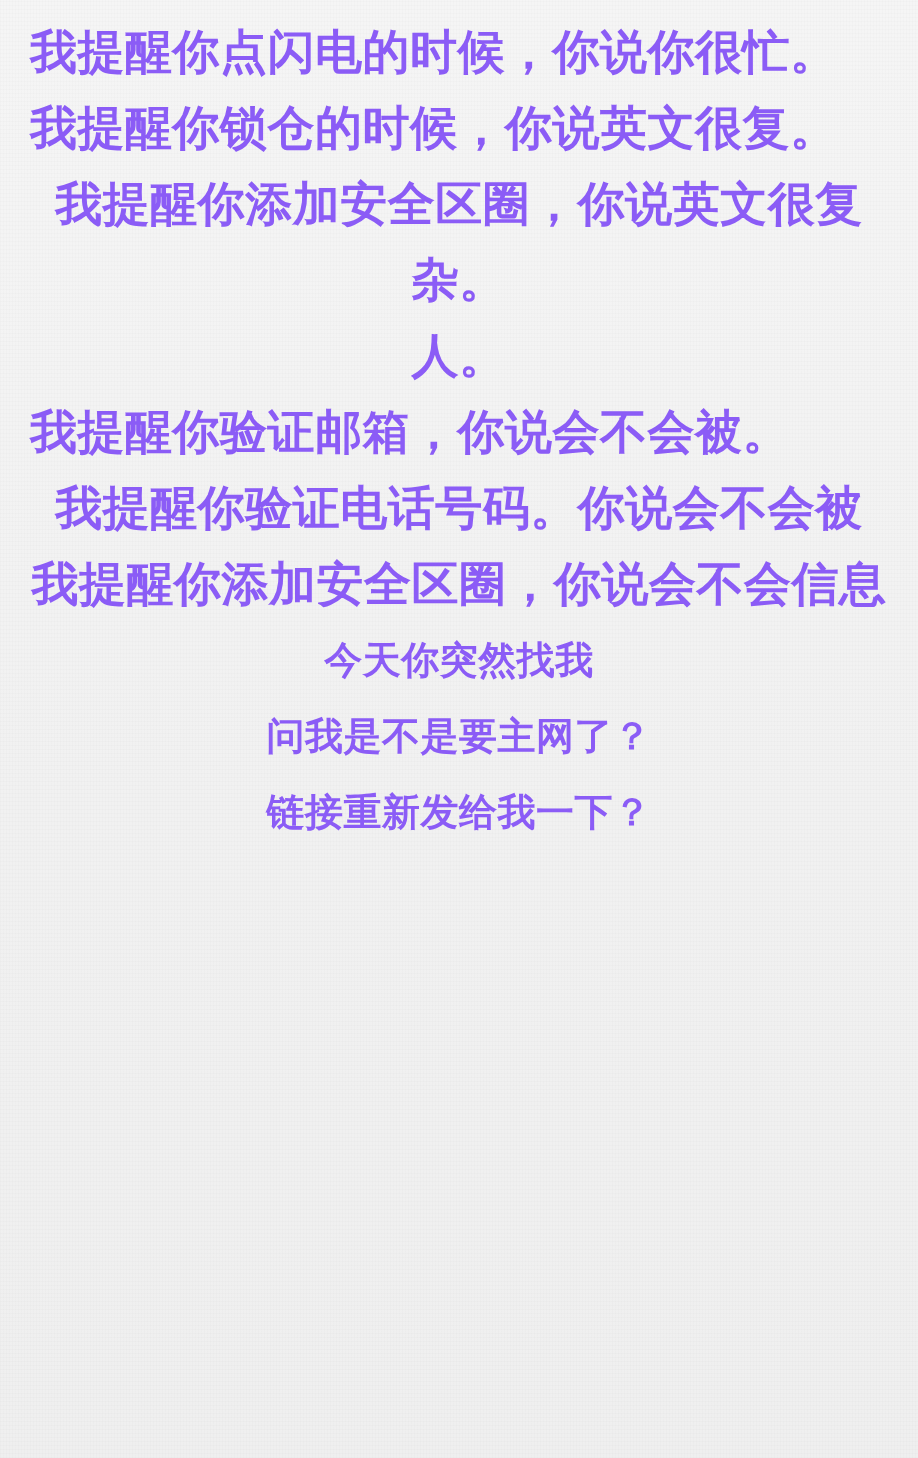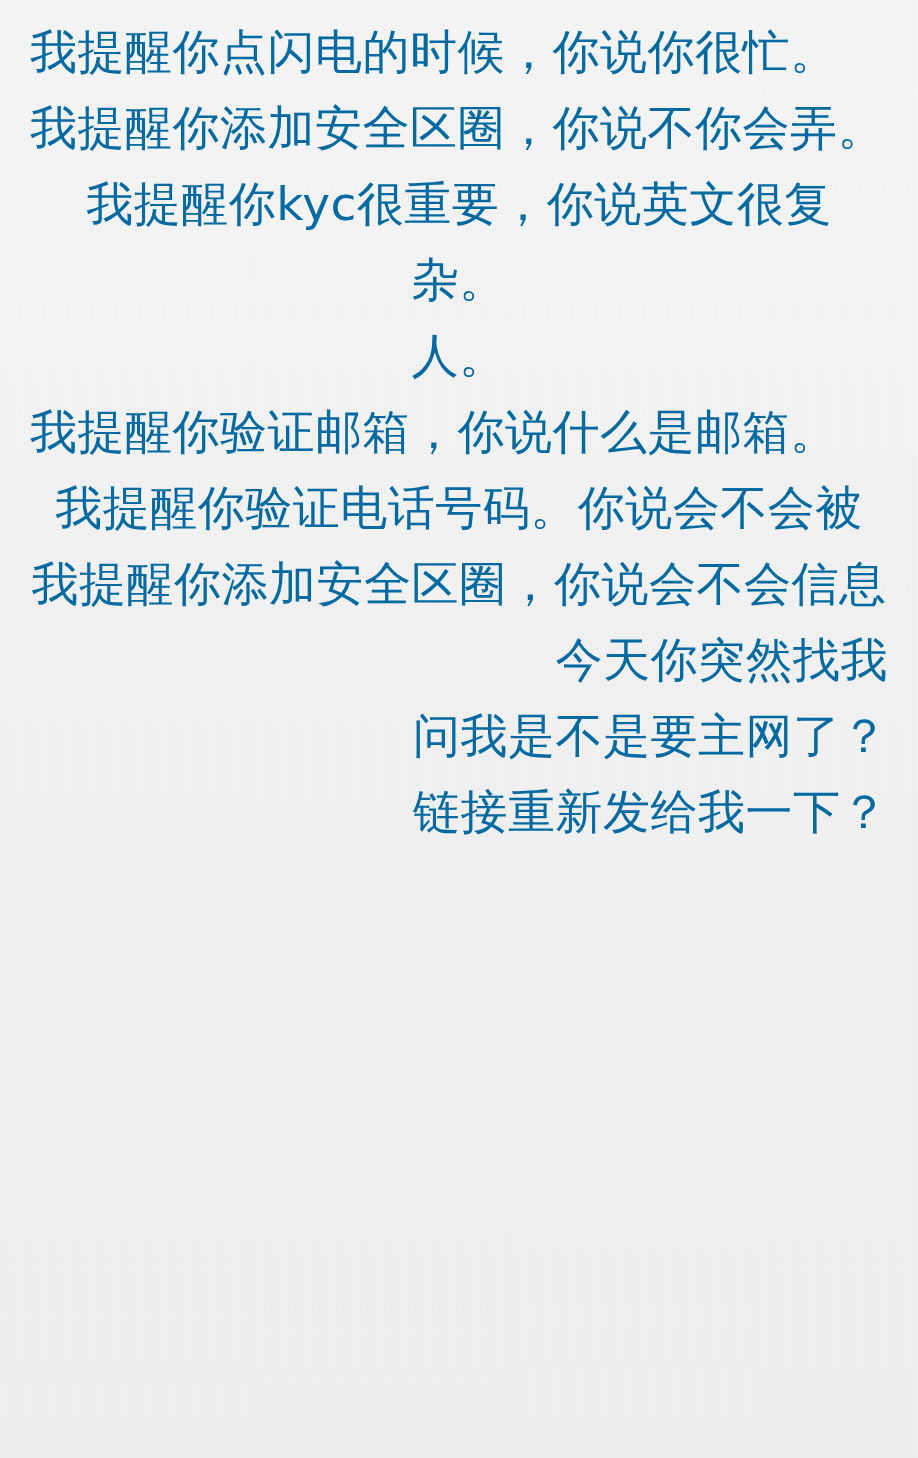--- a/index.html
+++ b/index.html
@@ -33,49 +33,48 @@
       repeating-linear-gradient(0deg, rgba(0,0,0,0.010) 0 1px, rgba(255,255,255,0) 1px 4px),
       linear-gradient(180deg, #f5f5f5 0%, #f1f1f1 55%, #efefef 100%);
     opacity: 1;
     z-index: 0;
   }
   #lines {
     position: relative;
     z-index: 1;
   }
   .line {
-    color: #0369a1;
-    font-weight: 400;
+    color: #8b5cf6;
+    font-weight: 700;
     font-size: 47px;
     line-height: 76px;
     letter-spacing: 0.5px;
     white-space: nowrap;
   }
   .align-left   { text-align: left; }
   .align-center { text-align: center; }
   .sz-tail {
-    font-size: 47px;
-    text-align: right;
+    font-size: 38px;
   }
 </style>
 </head>
 <body>
 
 <div id="page">
   <div id="lines">
 
     <div class="line align-left">我提醒你点闪电的时候，你说你很忙。</div>
-    <div class="line align-left">我提醒你添加安全区圈，你说不你会弄。</div>
+    <div class="line align-left">我提醒你锁仓的时候，你说英文很复。</div>
 
-    <div class="line align-center">我提醒你kyc很重要，你说英文很复</div>
+    <div class="line align-center">我提醒你添加安全区圈，你说英文很复</div>
     <div class="line align-center">杂。</div>
 
     <div class="line align-center">人。</div>
 
-    <div class="line align-left">我提醒你验证邮箱，你说什么是邮箱。</div>
+    <div class="line align-left">我提醒你验证邮箱，你说会不会被。</div>
 
     <div class="line align-center">我提醒你验证电话号码。你说会不会被</div>
 
     <div class="line align-center">我提醒你添加安全区圈，你说会不会信息</div>
 
     <div class="line align-center sz-tail">今天你突然找我</div>
     <div class="line align-center sz-tail">问我是不是要主网了？</div>
     <div class="line align-center sz-tail">链接重新发给我一下？</div>
 
   </div>

